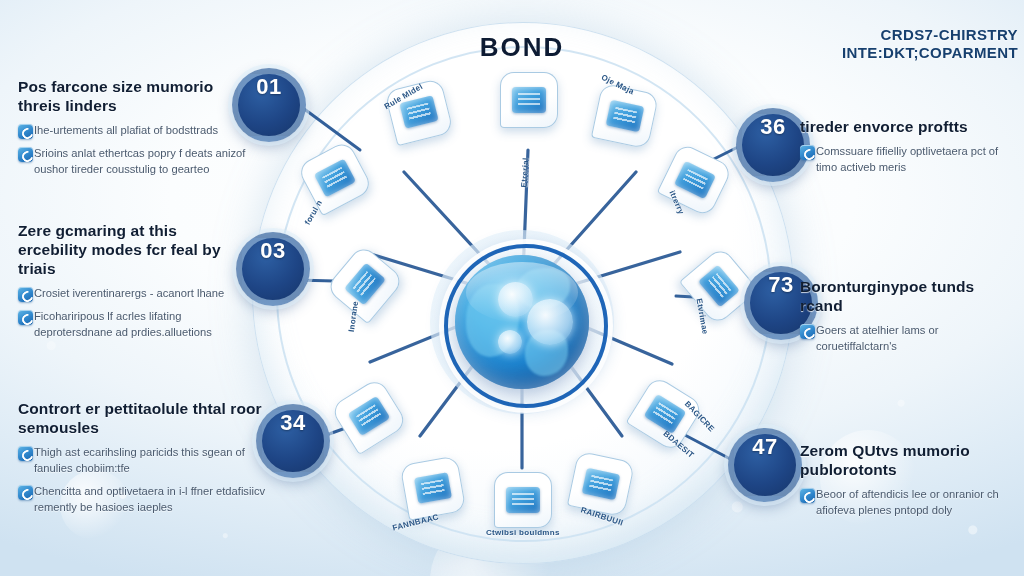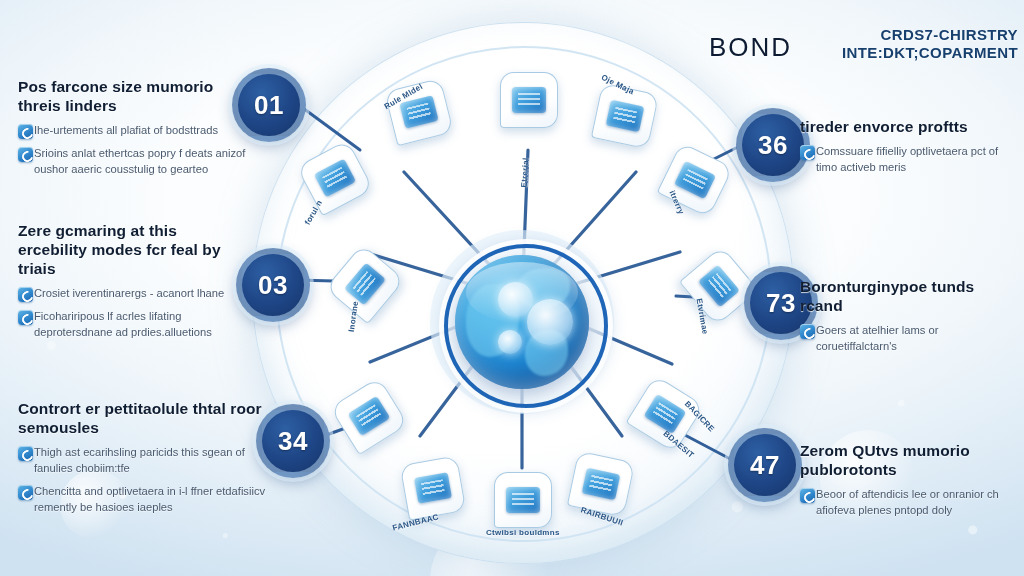--- a/index.html
+++ b/index.html
@@ -102,23 +102,23 @@
     left: 8%; top: 5%; width: 84%; height: 46%;
     border-radius: 50%;
     background: linear-gradient(180deg, rgba(255,255,255,.45), rgba(255,255,255,0));
   }
 
   
   #center-word {
     position: absolute;
     left: 252px; top: 32px;
     width: 540px;
-    text-align: right;
+    text-align: center;
     font-size: 26px;
-    font-weight: normal;
+    font-weight: bold;
     letter-spacing: 2px;
     color: #0d1b33;
     text-shadow: 0 1px 2px rgba(255,255,255,.9);
   }
 
   
   #spokes { position: absolute; left: 0; top: 0; width: 1024px; height: 576px; pointer-events: none; }
 
   
   .node {
@@ -154,23 +154,23 @@
   }
 
   
   .step {
     position: absolute;
     width: 62px; height: 62px;
     border-radius: 50%;
     background: radial-gradient(circle at 38% 30%, #2d5fa3 0%, #1e4585 55%, #16356a 100%);
     border: 6px solid rgba(175,208,235,.55);
     box-shadow: 0 0 0 4px rgba(222,238,250,.55), 0 5px 14px rgba(30,70,130,.35);
-    display: flex; align-items: center; justify-content: center;
+    display: flex; align-items: flex-start; justify-content: center;
     color: #fff;
-    font-size: 26px;
+    font-size: 22px;
     font-weight: bold;
     letter-spacing: .5px;
     text-shadow: 0 1px 2px rgba(0,0,0,.35);
     box-sizing: content-box;
   }
 
   
   #banner {
     position: absolute;
     left: 22px; top: 27px;
@@ -349,21 +349,21 @@
   <div class="node-label" style="left:580px; top:512px; transform:rotate(18deg);">RAIRBUUII</div>
 
   <div class="node bubble" style="left:340px; top:388px; transform:rotate(-32deg);">
     <span class="glyph"></span>
   </div>
   <div class="node-label" style="left:660px; top:440px; transform:rotate(40deg);">BDAESIT</div>
 
   <div class="step" style="left:232px; top:68px;">
     <span>01</span>
   </div>
-  <div class="step" style="left:236px; top:248px;">
+  <div class="step" style="left:236px; top:232px;">
     <span>03</span>
   </div>
   <div class="step" style="left:256px; top:404px;">
     <span>34</span>
   </div>
   <div class="step" style="left:736px; top:108px;">
     <span>36</span>
   </div>
   <div class="step" style="left:744px; top:266px;">
     <span>73</span>
@@ -375,21 +375,21 @@
 
   <div id="right-header">
     <div>CRDS7-CHIRSTRY</div>
     <div>INTE:DKT;COPARMENT</div>
   </div>
 
   <div class="block left" style="top:78px;">
     <h3>Pos farcone size mumorio threis Iinders</h3>
     <ul class="bullets">
       <li><span class="bullet-icon"></span><span>Ihe-urtements all plafiat of bodsttrads</span></li>
-      <li><span class="bullet-icon"></span><span>Srioins anlat ethertcas popry f deats anizof oushor aaeric cousstulig to gearteo</span></li>
+      <li><span class="bullet-icon"></span><span>Srioins anlat ethertcas popry f deats anizof oushor tireder cousstulig to gearteo</span></li>
     </ul>
   </div>
 
   <div class="block left" style="top:222px;">
     <h3>Zere gcmaring at this ercebility modes fcr feal by triais</h3>
     <ul class="bullets">
       <li><span class="bullet-icon"></span><span>Crosiet iverentinarergs - acanort lhane</span></li>
       <li><span class="bullet-icon"></span><span>Ficohariripous lf acrles lifating deprotersdnane ad prdies.alluetions</span></li>
     </ul>
   </div>

